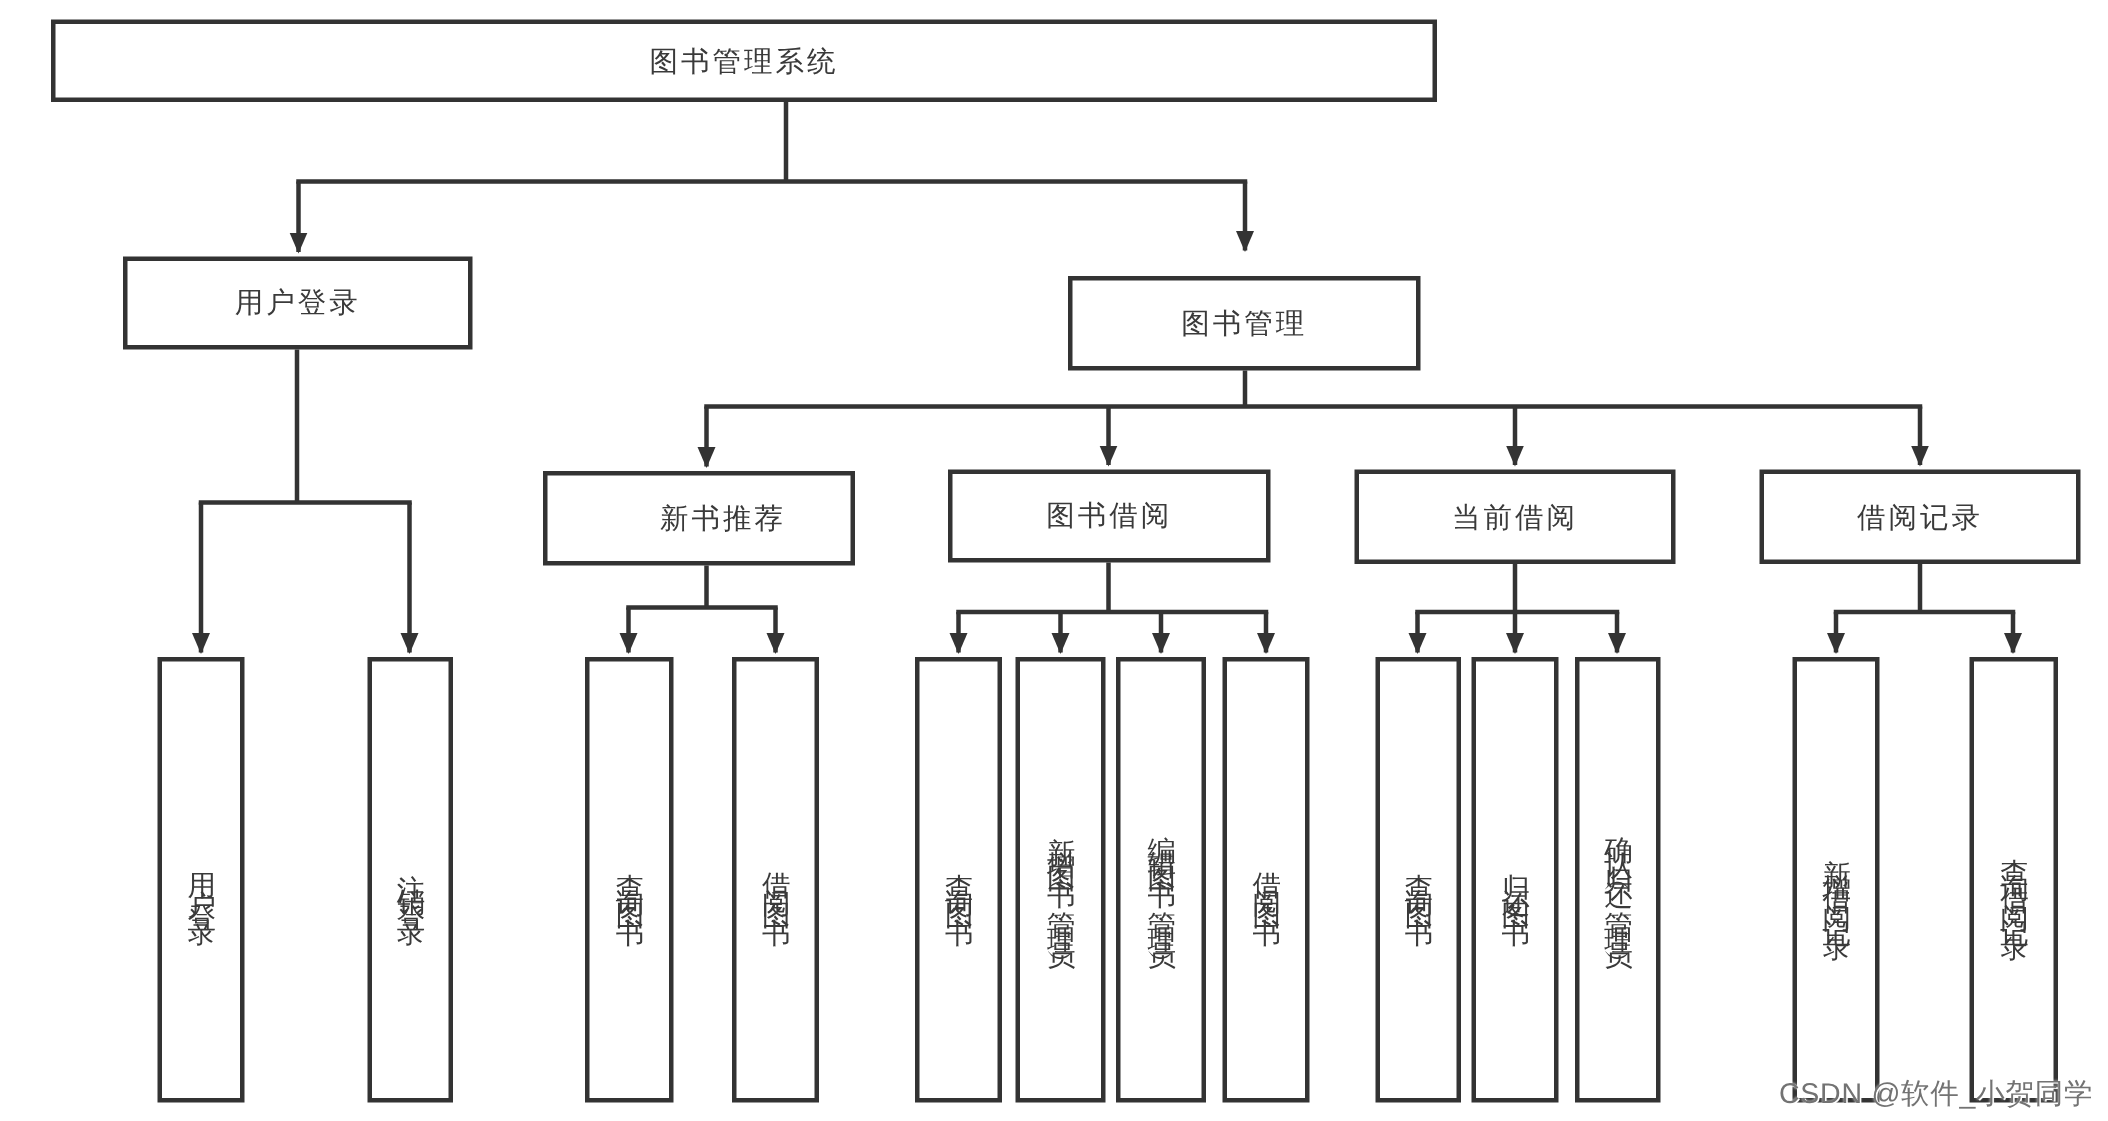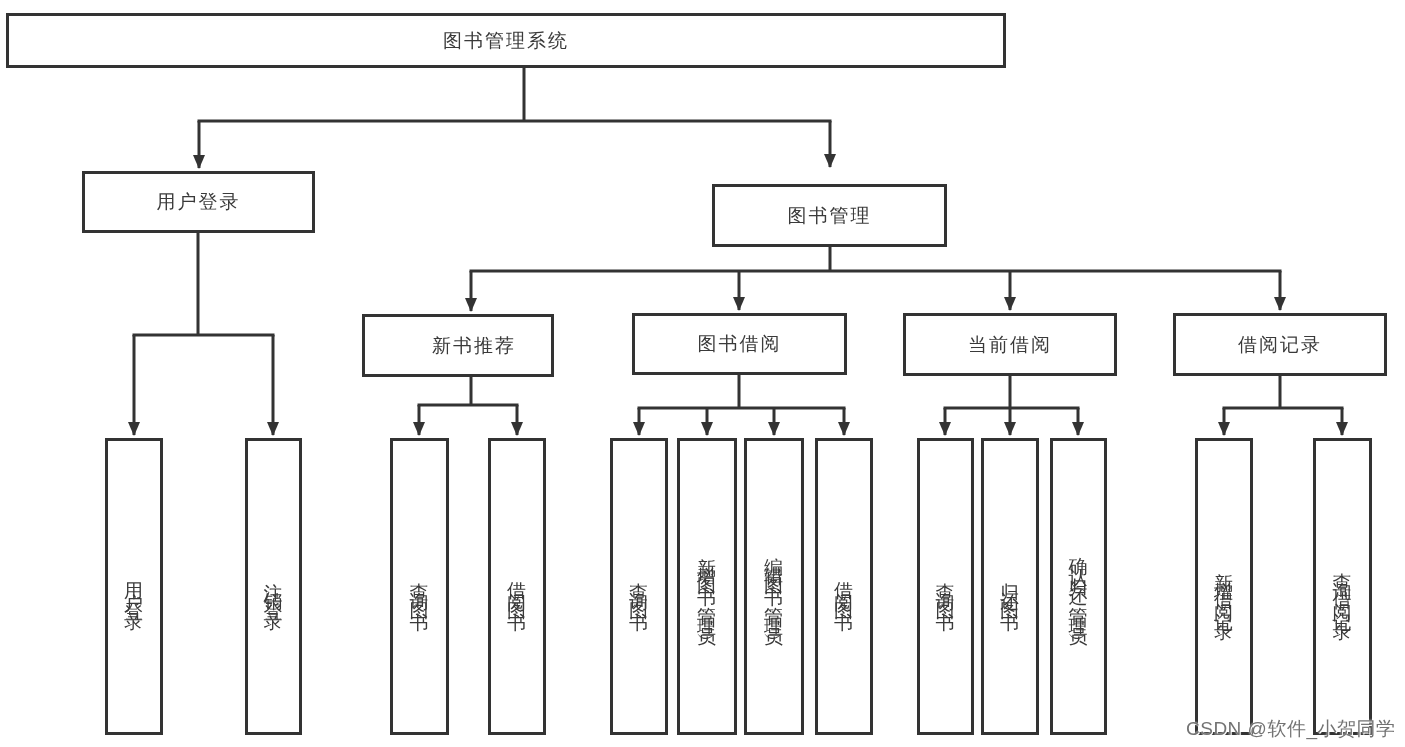--- a/index.html
+++ b/index.html
@@ -76,32 +76,32 @@
       <line x1="774" y1="408" x2="774" y2="435" marker-end="url(#arrow)"></line>
       <line x1="844" y1="408" x2="844" y2="435" marker-end="url(#arrow)"></line>
       <line x1="945" y1="408" x2="945" y2="435" marker-end="url(#arrow)"></line>
       <line x1="1010" y1="408" x2="1010" y2="435" marker-end="url(#arrow)"></line>
       <line x1="1078" y1="408" x2="1078" y2="435" marker-end="url(#arrow)"></line>
       <line x1="1224" y1="408" x2="1224" y2="435" marker-end="url(#arrow)"></line>
       <line x1="1342" y1="408" x2="1342" y2="435" marker-end="url(#arrow)"></line>
     </g>
   </svg>
 
-  <div class="box" style="left:6px;top:13px;width:1000px;height:55px;">
+  <div class="box" style="left:34px;top:13px;width:924px;height:55px;">
     <span class="h-label">图书管理系统</span>
   </div>
 
   <div class="box" style="left:82px;top:171px;width:233px;height:62px;">
     <span class="h-label">用户登录</span>
   </div>
   <div class="box" style="left:712px;top:184px;width:235px;height:63px;">
     <span class="h-label">图书管理</span>
   </div>
 
-  <div class="box" style="left:362px;top:314px;width:192px;height:63px;padding-left:32px;">
+  <div class="box" style="left:362px;top:314px;width:208px;height:63px;padding-left:32px;">
     <span class="h-label">新书推荐</span>
   </div>
   <div class="box" style="left:632px;top:313px;width:215px;height:62px;">
     <span class="h-label">图书借阅</span>
   </div>
   <div class="box" style="left:903px;top:313px;width:214px;height:63px;">
     <span class="h-label">当前借阅</span>
   </div>
   <div class="box" style="left:1173px;top:313px;width:214px;height:63px;">
     <span class="h-label">借阅记录</span>

